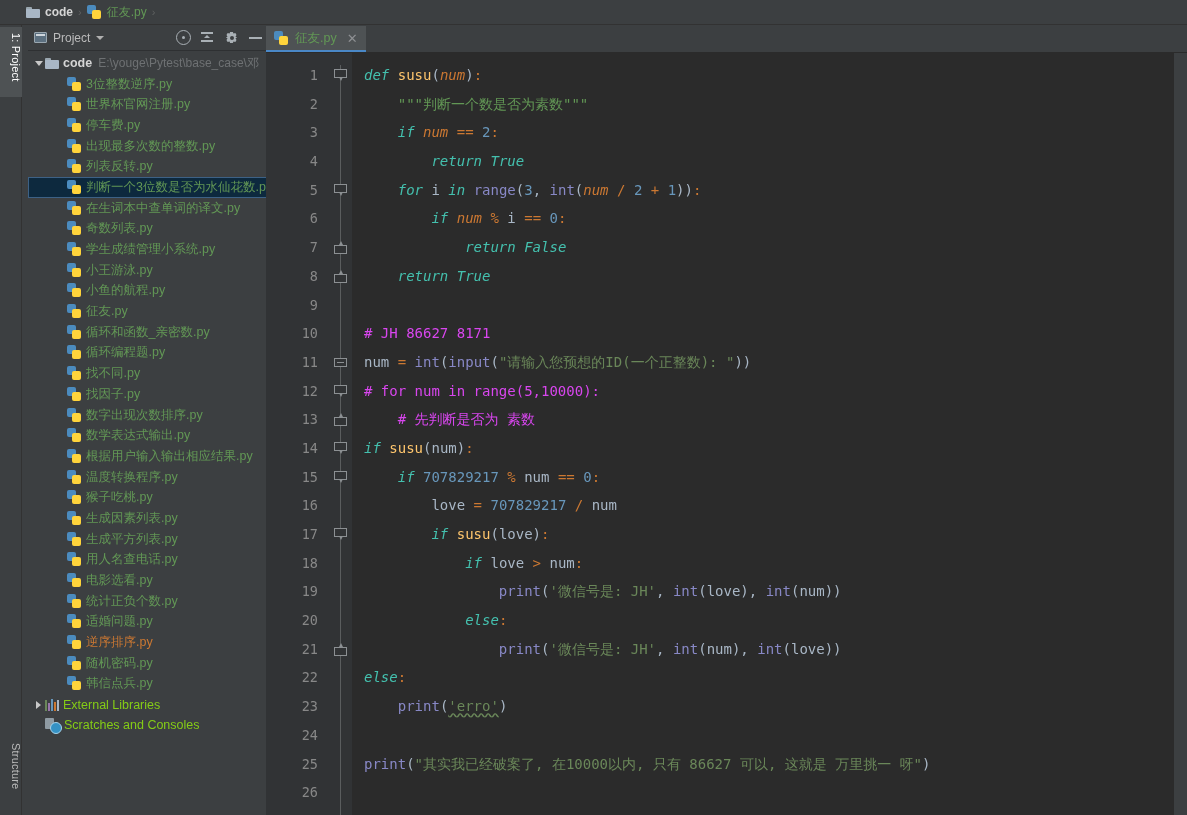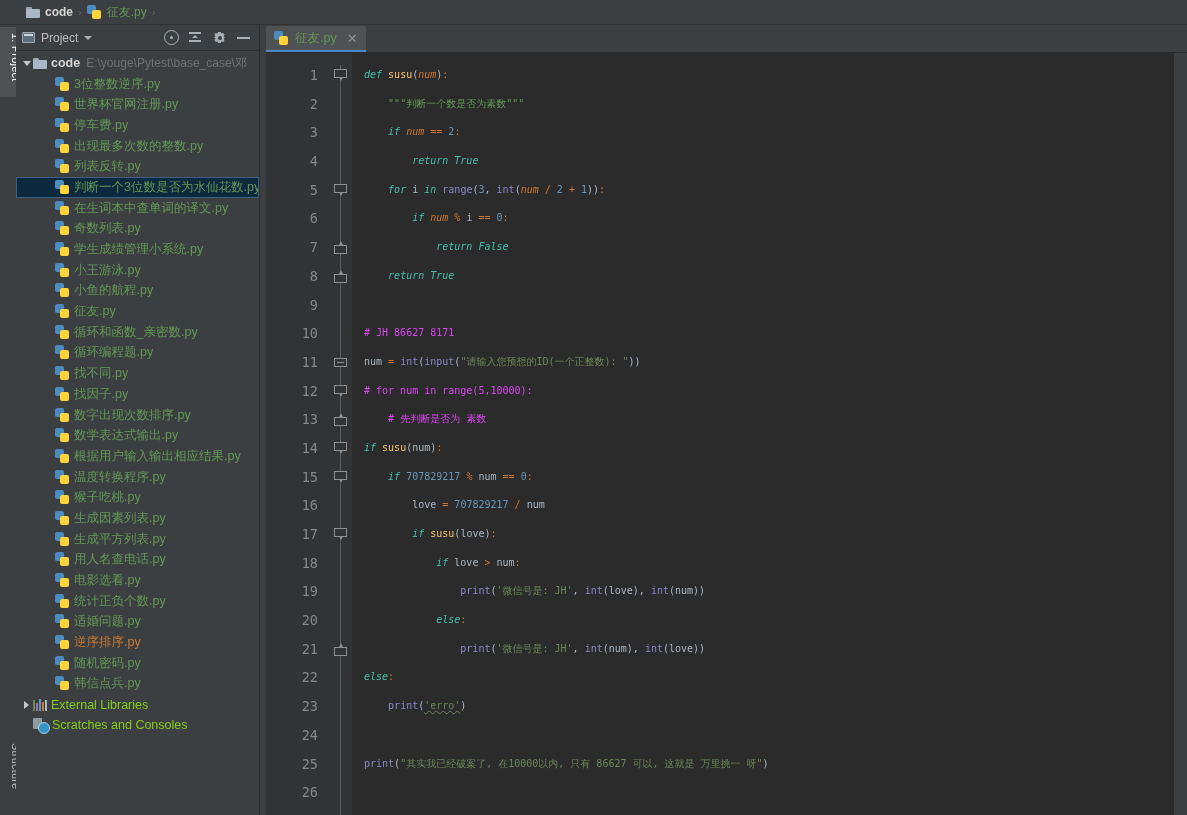--- a/index.html
+++ b/index.html
@@ -46,21 +46,21 @@
     font-size: 11px; color: #bbbbbb;
     padding: 6px 0; text-align: left;
     letter-spacing: .2px;
   }
   .vtab.active { background: #4e5254; color: #ffffff; }
   .vtab-project { top: 2px; height: 70px; }
   .vtab-structure { top: 712px; height: 74px; }
 
   
   .project-panel {
-    position: absolute; left: 16px; top: 25px; width: 244px; height: 790px;
+    position: absolute; left: 28px; top: 25px; width: 244px; height: 790px;
     background: #3c3f41; border-right: 1px solid #2b2b2b;
     display: flex; flex-direction: column;
   }
   .pp-header {
     height: 26px; display: flex; align-items: center;
     padding: 0 4px 0 6px; gap: 6px;
     border-bottom: 1px solid #2e3032;
   }
   .pp-title { font-size: 12px; color: #bbbbbb; }
   .ic-panel { width:13px;height:11px;border:1px solid #9aa7b0;background:#5c7080;border-radius:1px;position:relative;}
@@ -144,21 +144,21 @@
   .fm-open:before{content:"";position:absolute;left:0;top:0;width:13px;height:9px;border:1px solid #8c9093;background:#313335;box-sizing:border-box;}
   .fm-open:after{content:"";position:absolute;left:4.5px;top:8px;border-left:2.5px solid transparent;border-right:2.5px solid transparent;border-top:4px solid #8c9093;}
   .fm-end:before{content:"";position:absolute;left:0;top:4px;width:13px;height:9px;border:1px solid #8c9093;background:#313335;box-sizing:border-box;}
   .fm-end:after{content:"";position:absolute;left:4.5px;top:0px;border-left:2.5px solid transparent;border-right:2.5px solid transparent;border-bottom:4px solid #8c9093;}
   .fm-mid:before{content:"";position:absolute;left:0;top:2px;width:13px;height:9px;border:1px solid #8c9093;background:#313335;box-sizing:border-box;}
   .fm-bar:after{content:"";position:absolute;left:3px;top:6px;width:7px;height:1px;background:#8c9093;}
 
   .code {
     flex: 1; position: relative; background: #2b2b2b;
     font-family: "DejaVu Sans Mono", monospace;
-    font-size: 10px; padding-top: 8px; overflow: hidden;
+    font-size: 14px; padding-top: 8px; overflow: hidden;
   }
   .code .cl { height: 28.7px; line-height: 28.7px; white-space: pre; padding-left: 12px; }
 
   
   .kw   { color: #cc7832; }
   .kwi  { color: #44c0ae; font-style: italic; }
   .fn   { color: #ffc66d; }
   .bi   { color: #8888c6; }
   .param{ color: #cc7832; font-style: italic; }
   .num  { color: #6897bb; }

